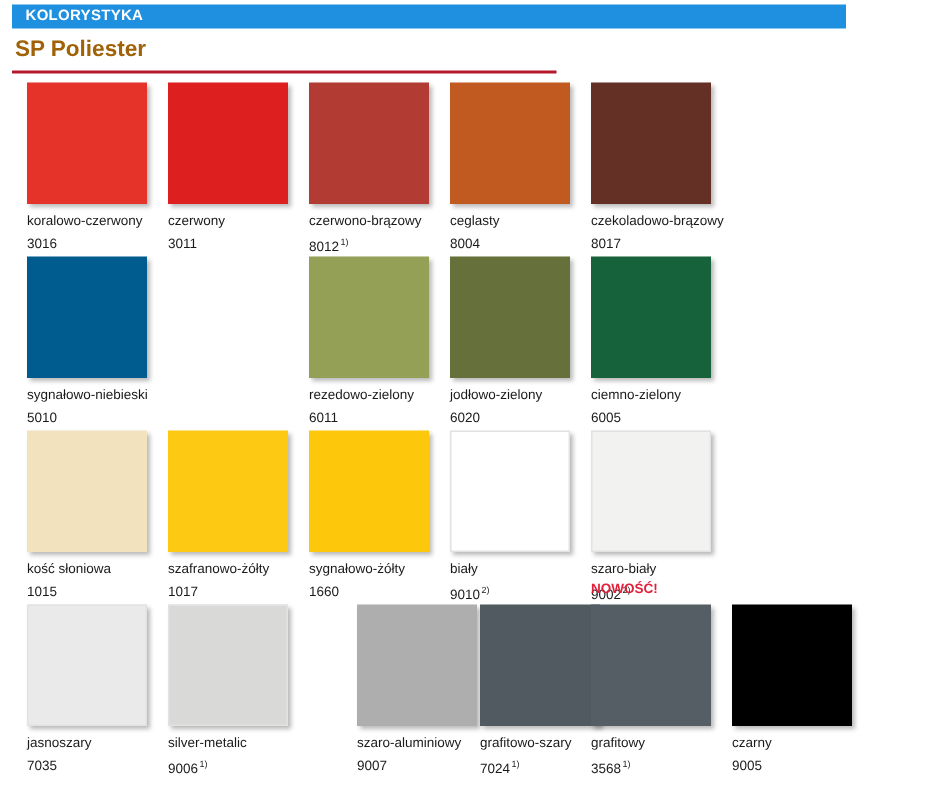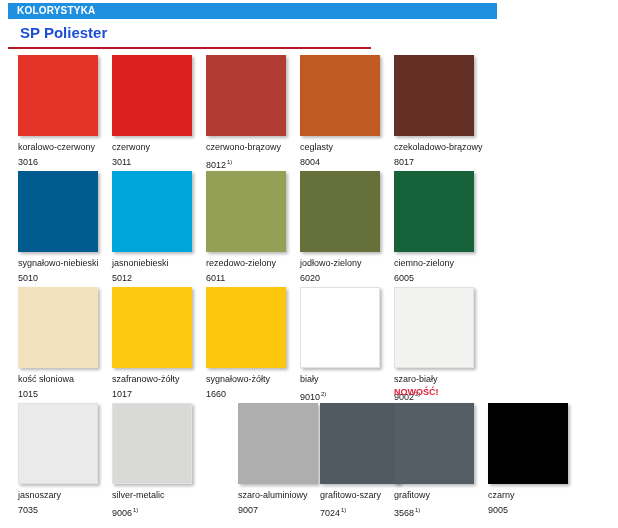--- a/index.html
+++ b/index.html
@@ -14,43 +14,43 @@
     color: #1a1a1a;
     overflow: hidden;
     position: relative;
   }
 
   
   .topbar {
     position: absolute;
     left: 8px;
     top: 3px;
-    width: 489px;
+    width: 556px;
     height: 16px;
     background: #1f90e0;
     display: flex;
     align-items: center;
   }
   .topbar-title {
     font-size: 10px;
     font-weight: bold;
     color: #ffffff;
     letter-spacing: 0.2px;
     padding-left: 9px;
     line-height: 16px;
     white-space: nowrap;
   }
 
   .page-title {
     position: absolute;
-    left: 20px;
+    left: 10px;
     top: 24px;
     font-size: 15px;
     font-weight: bold;
-    color: #1d4ed8;
+    color: #a16207;
     line-height: 18px;
     white-space: nowrap;
   }
   .title-rule {
     position: absolute;
     left: 8px;
     top: 47px;
     width: 363px;
     height: 2px;
     background: #b5172c;
@@ -152,25 +152,20 @@
         <div class="swatch-label">czekoladowo-brązowy</div>
         <div class="swatch-code"><span>8017</span></div>
       </div>
     </div>
     <div class="swatch-row">
       <div class="swatch-cell" style="left: 18px;">
         <div class="swatch-chip" style="background: rgb(0, 92, 143);"></div>
         <div class="swatch-label">sygnałowo-niebieski</div>
         <div class="swatch-code"><span>5010</span></div>
       </div>
-      <div class="swatch-cell" style="left: 112px;">
-        <div class="swatch-chip" style="background: rgb(0, 165, 220);"></div>
-        <div class="swatch-label">jasnoniebieski</div>
-        <div class="swatch-code"><span>5012</span></div>
-      </div>
       <div class="swatch-cell" style="left: 206px;">
         <div class="swatch-chip" style="background: rgb(147, 160, 86);"></div>
         <div class="swatch-label">rezedowo-zielony</div>
         <div class="swatch-code"><span>6011</span></div>
       </div>
       <div class="swatch-cell" style="left: 300px;">
         <div class="swatch-chip" style="background: rgb(102, 112, 58);"></div>
         <div class="swatch-label">jodłowo-zielony</div>
         <div class="swatch-code"><span>6020</span></div>
       </div>

